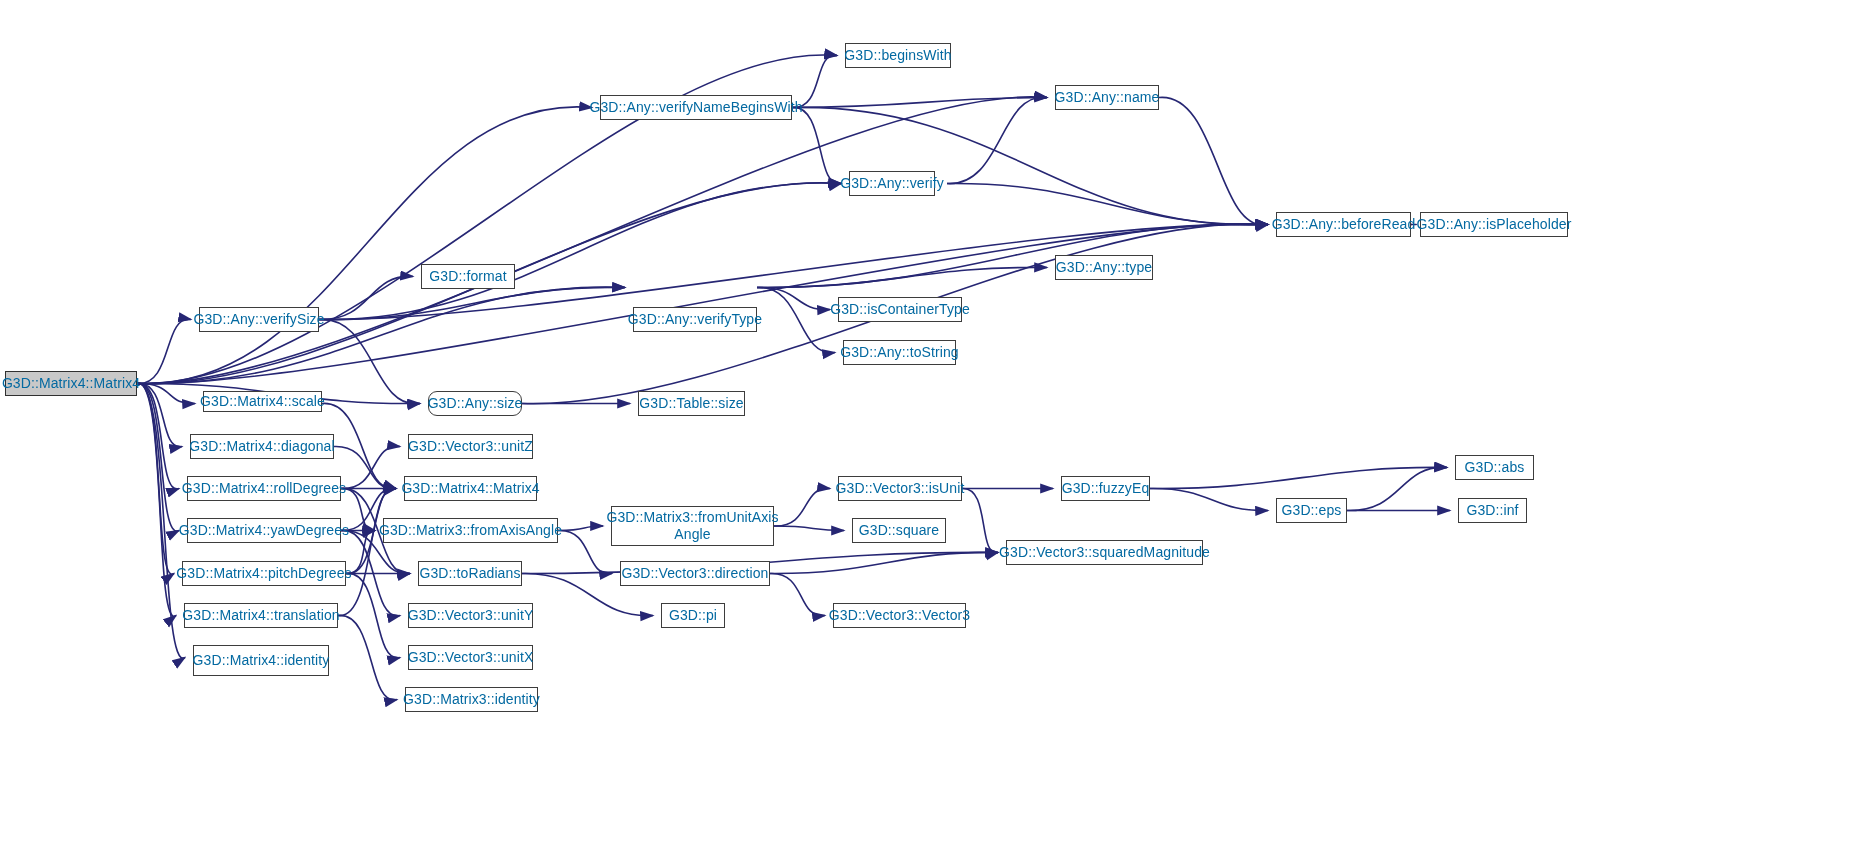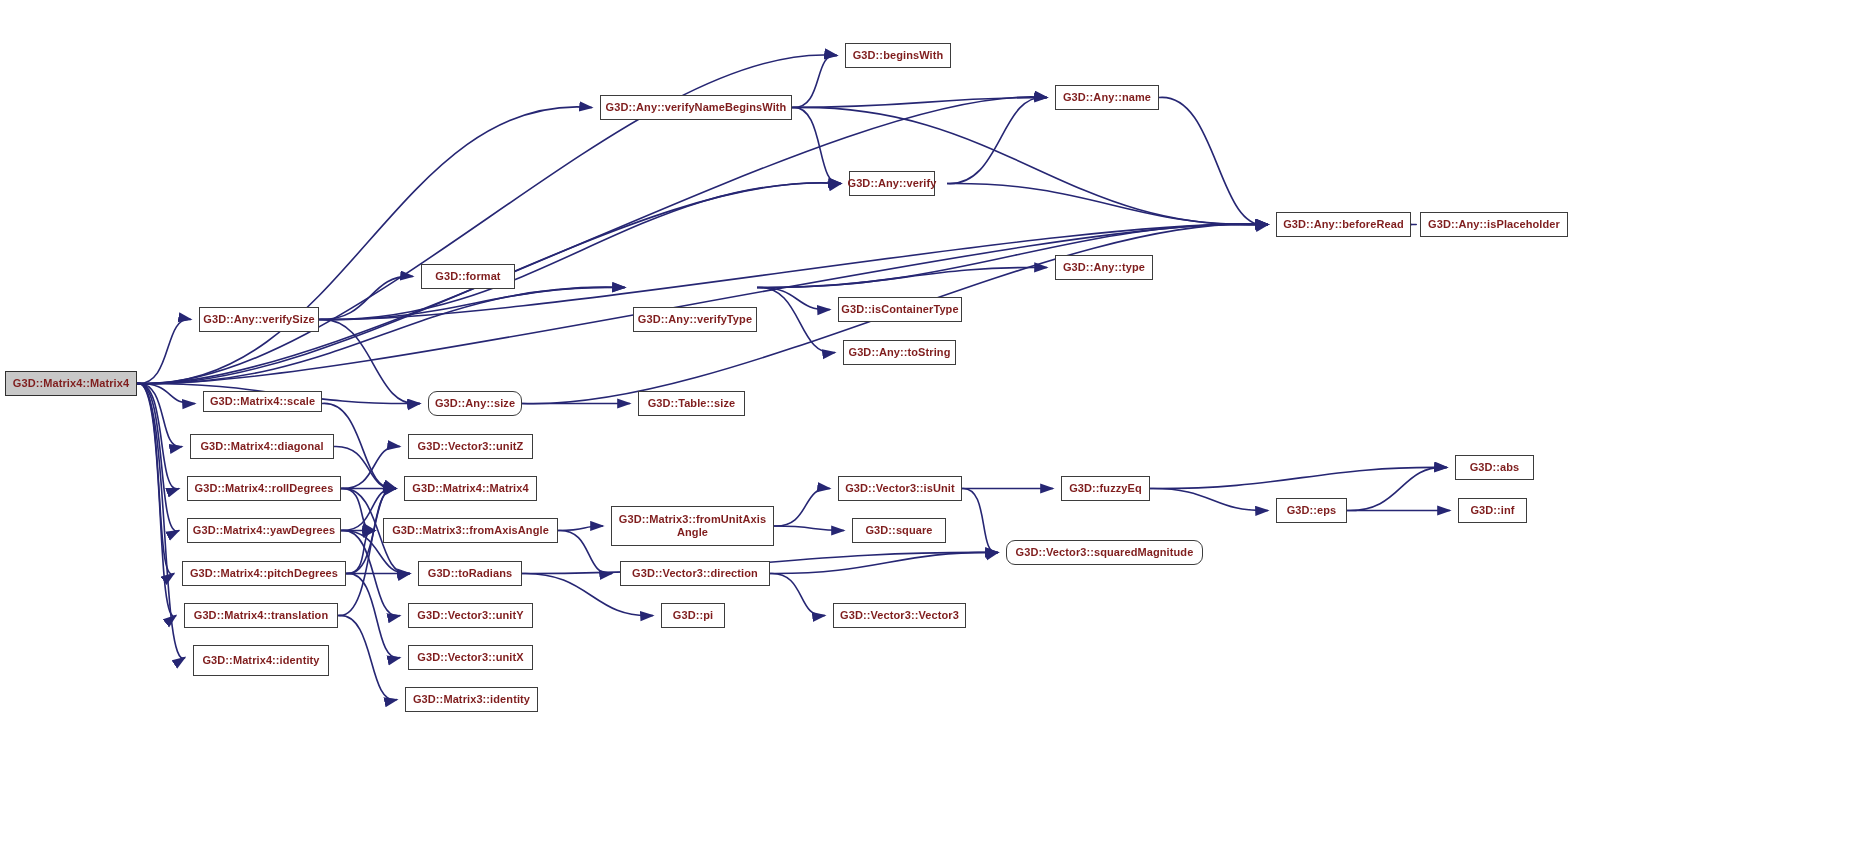--- a/index.html
+++ b/index.html
@@ -4,30 +4,29 @@
 <style>
   html,body{margin:0;padding:0;background:#ffffff;}
   body{font-family:"Liberation Sans", sans-serif;}
   #graph-root{position:relative;width:1876px;height:857px;background:#ffffff;overflow:hidden;}
   svg.edges{position:absolute;left:0;top:0;width:1876px;height:857px;}
   .node{
     position:absolute;
     box-sizing:border-box;
     border:1.4px solid #3d3d3d;
     background:#ffffff;
-    color:#7f1d1d;
-    font-size:11px;
+    color:#0369a1;
+    font-size:14px;
     line-height:1.12;
     display:flex;
     align-items:center;
     justify-content:center;
     text-align:center;
     white-space:pre;
     letter-spacing:0.1px;
-    font-weight:bold;
   }
   .node.root{background:#c8c8c8;border-color:#303030;}
   .node.two-line{white-space:pre-line;line-height:1.22;}
 </style>
 </head>
 <body>
 
 <div id="graph-root">
   <svg class="edges" viewBox="0 0 1876 857" preserveAspectRatio="none">
     <defs>
@@ -126,21 +125,21 @@
       <div class="node" style="left: 838px; top: 476px; width: 124px; height: 25px;">G3D::Vector3::isUnit</div>
       <div class="node" style="left: 1061px; top: 476px; width: 89px; height: 25px;">G3D::fuzzyEq</div>
       <div class="node" style="left: 1455px; top: 455px; width: 79px; height: 25px;">G3D::abs</div>
       <div class="node" style="left: 1276px; top: 498px; width: 71px; height: 25px;">G3D::eps</div>
       <div class="node" style="left: 1458px; top: 498px; width: 69px; height: 25px;">G3D::inf</div>
       <div class="node" style="left: 187px; top: 518px; width: 154px; height: 25px;">G3D::Matrix4::yawDegrees</div>
       <div class="node" style="left: 383px; top: 518px; width: 175px; height: 25px;">G3D::Matrix3::fromAxisAngle</div>
       <div class="node two-line" style="left: 611px; top: 506px; width: 163px; height: 40px;">G3D::Matrix3::fromUnitAxis
 Angle</div>
       <div class="node" style="left: 852px; top: 518px; width: 94px; height: 25px;">G3D::square</div>
-      <div class="node" style="left: 1006px; top: 540px; width: 197px; height: 25px; border-radius: 9px;">G3D::Vector3::squaredMagnitude</div>
+      <div class="node" style="left: 1006px; top: 540px; width: 197px; height: 25px;">G3D::Vector3::squaredMagnitude</div>
       <div class="node" style="left: 418px; top: 561px; width: 104px; height: 25px;">G3D::toRadians</div>
       <div class="node" style="left: 182px; top: 561px; width: 164px; height: 25px;">G3D::Matrix4::pitchDegrees</div>
       <div class="node" style="left: 620px; top: 561px; width: 150px; height: 25px;">G3D::Vector3::direction</div>
       <div class="node" style="left: 184px; top: 603px; width: 154px; height: 25px;">G3D::Matrix4::translation</div>
       <div class="node" style="left: 408px; top: 603px; width: 125px; height: 25px;">G3D::Vector3::unitY</div>
       <div class="node" style="left: 661px; top: 603px; width: 64px; height: 25px;">G3D::pi</div>
       <div class="node" style="left: 833px; top: 603px; width: 133px; height: 25px;">G3D::Vector3::Vector3</div>
       <div class="node" style="left: 193px; top: 645px; width: 136px; height: 31px;">G3D::Matrix4::identity</div>
       <div class="node" style="left: 408px; top: 645px; width: 125px; height: 25px;">G3D::Vector3::unitX</div>
       <div class="node" style="left: 405px; top: 687px; width: 133px; height: 25px;">G3D::Matrix3::identity</div>

